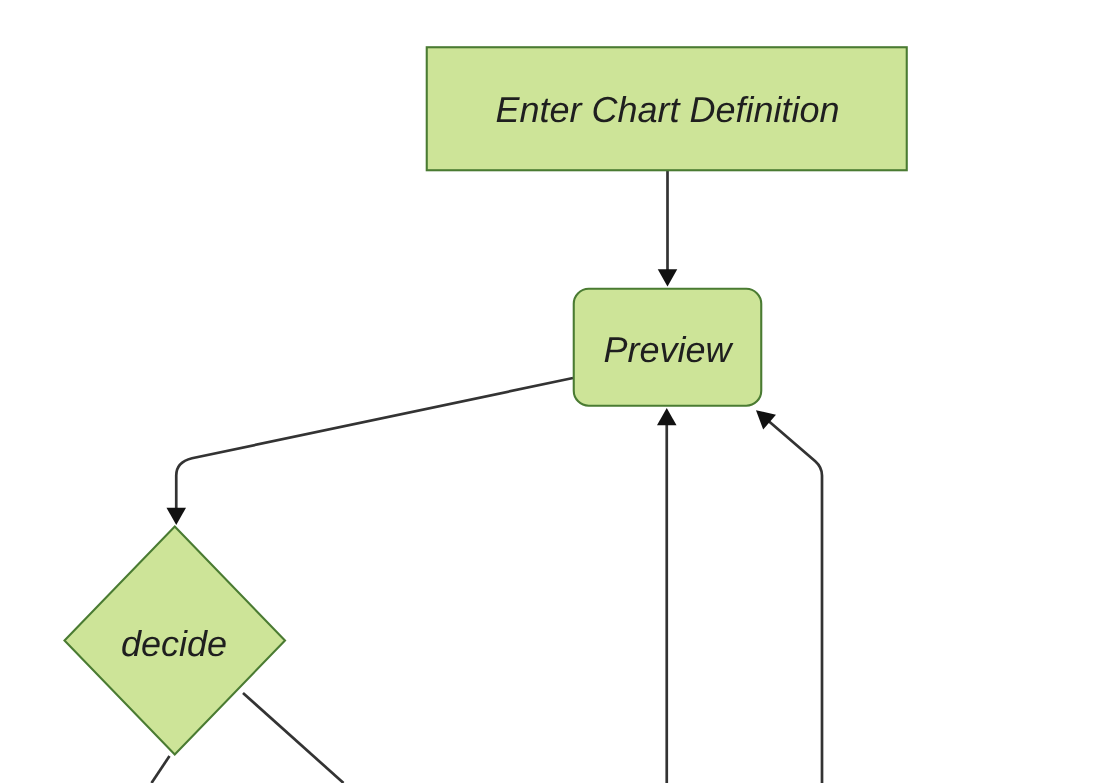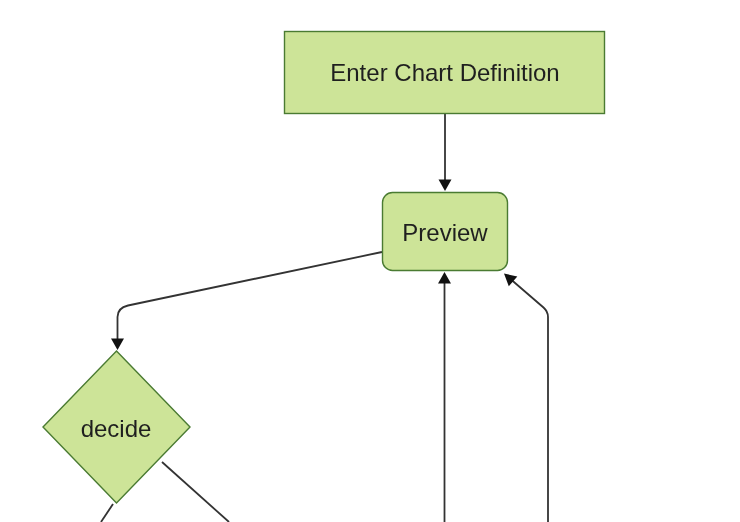--- a/index.html
+++ b/index.html
@@ -7,20 +7,21 @@
     padding: 0;
     width: 740px;
     height: 522px;
     overflow: hidden;
     background: #ffffff;
   }
   .diagram-wrap {
     width: 740px;
     height: 522px;
     position: relative;
+    font-style: italic;
   }
   svg {
     display: block;
   }
   .node-label {
     font-family: "Liberation Sans", "DejaVu Sans", sans-serif;
     font-size: 24px;
     text-anchor: middle;
   }
   .edge {

